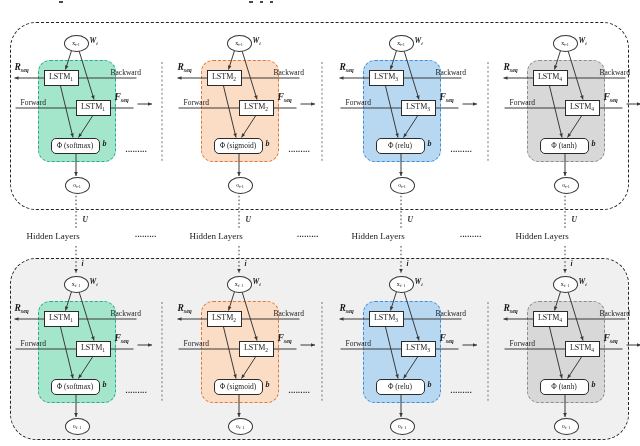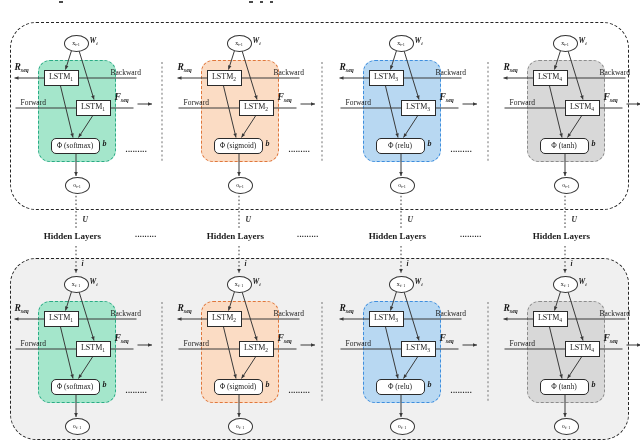--- a/index.html
+++ b/index.html
@@ -34,22 +34,22 @@
   .f-lbl{left:121px;top:63px;}
   .w-lbl{left:96px;top:7px;}
   .b-lbl{left:109px;top:110px;font-size:8px;}
   .back-lbl{left:117px;top:39px;font-size:7.5px;}
   .fwd-lbl{left:27px;top:69px;font-size:7.5px;}
   .dots{font-weight:700;font-size:8px;letter-spacing:0.4px;z-index:3;}
   .cell-dots{left:132px;top:116px;}
   .mid-col{position:absolute;top:0;width:163px;height:290px;pointer-events:none;}
   .u-lbl{left:89px;top:216px;}
   .i-lbl{left:88px;top:260px;}
-  .hl-lbl{position:absolute;left:33px;top:232px;width:92px;text-align:center;
-          font-weight:700;font-size:9px;z-index:3;line-height:1;white-space:nowrap;}
+  .hl-lbl{position:absolute;left:33px;top:232px;width:92px;text-align:left;
+          font-weight:400;font-size:9px;z-index:3;line-height:1;white-space:nowrap;}
   .mid-dots{position:absolute;top:231px;}
   .remnant{position:absolute;background:#4a4a4a;z-index:4;}
 </style>
 </head>
 <body>
 
 <div class="canvas">
   <div class="outer top-panel" style="border-color: rgb(36, 36, 36);"></div>
   <div class="outer bottom-panel" style="background: rgb(240, 240, 240); border-color: rgb(36, 36, 36);"></div>
   <div id="cells-layer">

